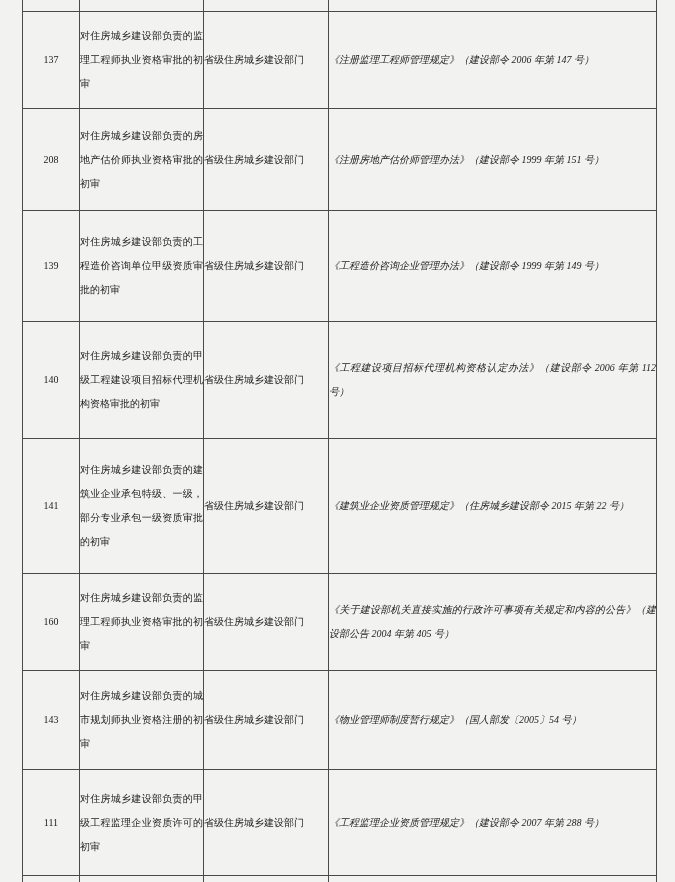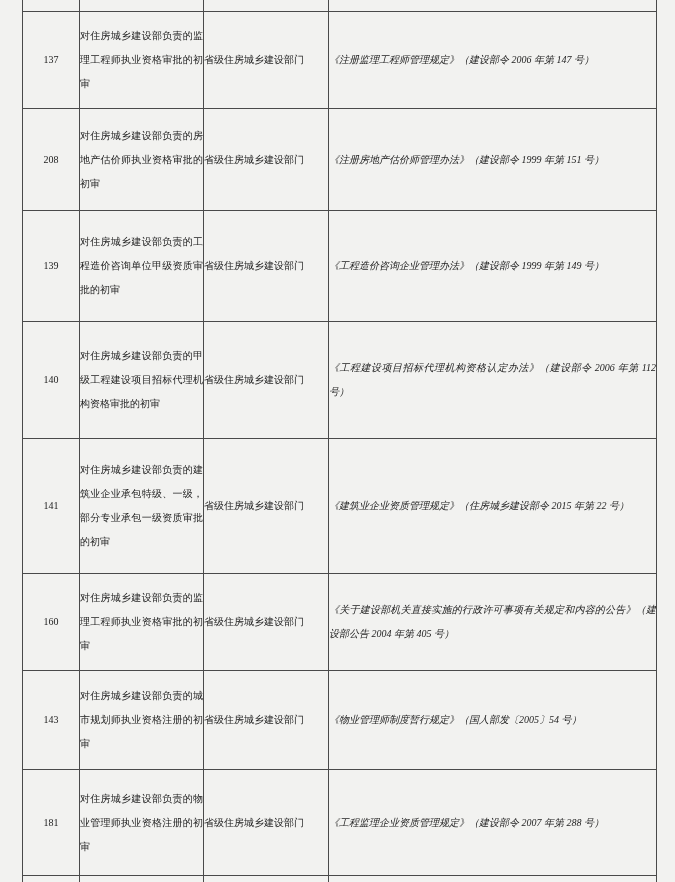--- a/index.html
+++ b/index.html
@@ -126,22 +126,22 @@
       </tr>
 
       <tr class="r-143">
         <td class="c-num">143</td>
         <td class="c-item">对住房城乡建设部负责的城市规划师执业资格注册的初审</td>
         <td class="c-dept">省级住房城乡建设部门</td>
         <td class="c-basis">《物业管理师制度暂行规定》（国人部发〔2005〕54 号）</td>
       </tr>
 
       <tr class="r-144">
-        <td class="c-num">181</td>
-        <td class="c-item">对住房城乡建设部负责的物业管理师执业资格注册的初审</td>
+        <td class="c-num">111</td>
+        <td class="c-item">对住房城乡建设部负责的甲级工程监理企业资质许可的初审</td>
         <td class="c-dept">省级住房城乡建设部门</td>
         <td class="c-basis">《工程监理企业资质管理规定》（建设部令 2007 年第 288 号）</td>
       </tr>
 
       <tr class="r-bottom">
         <td class="c-num"></td>
         <td class="c-item"></td>
         <td class="c-dept"></td>
         <td class="c-basis"></td>
       </tr>

